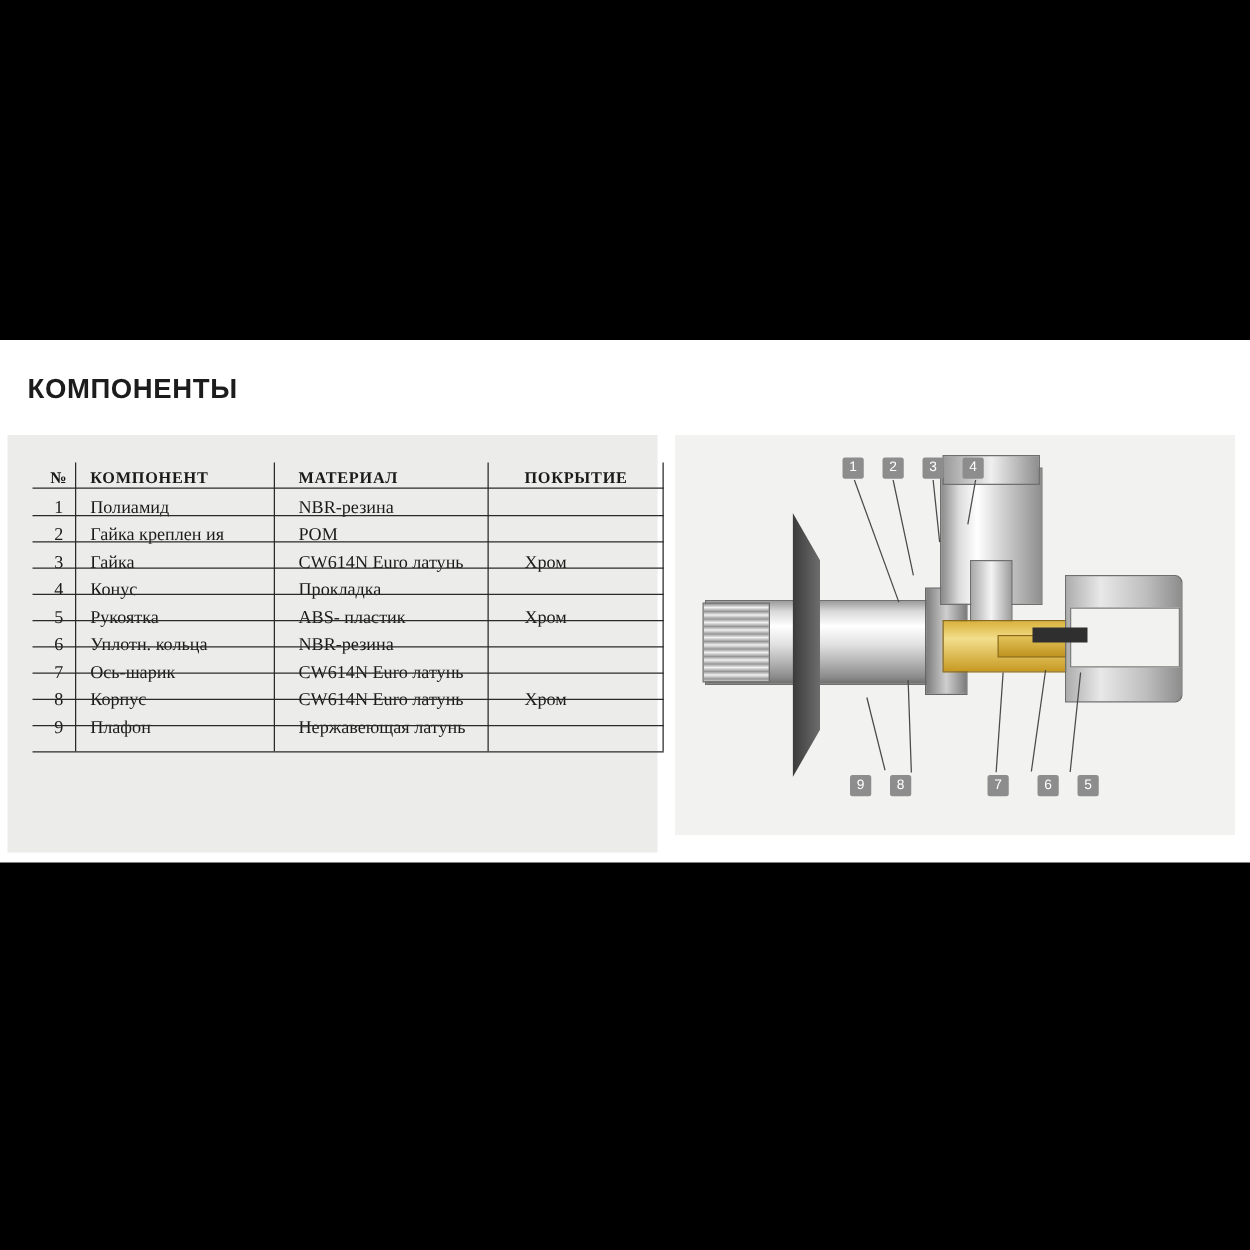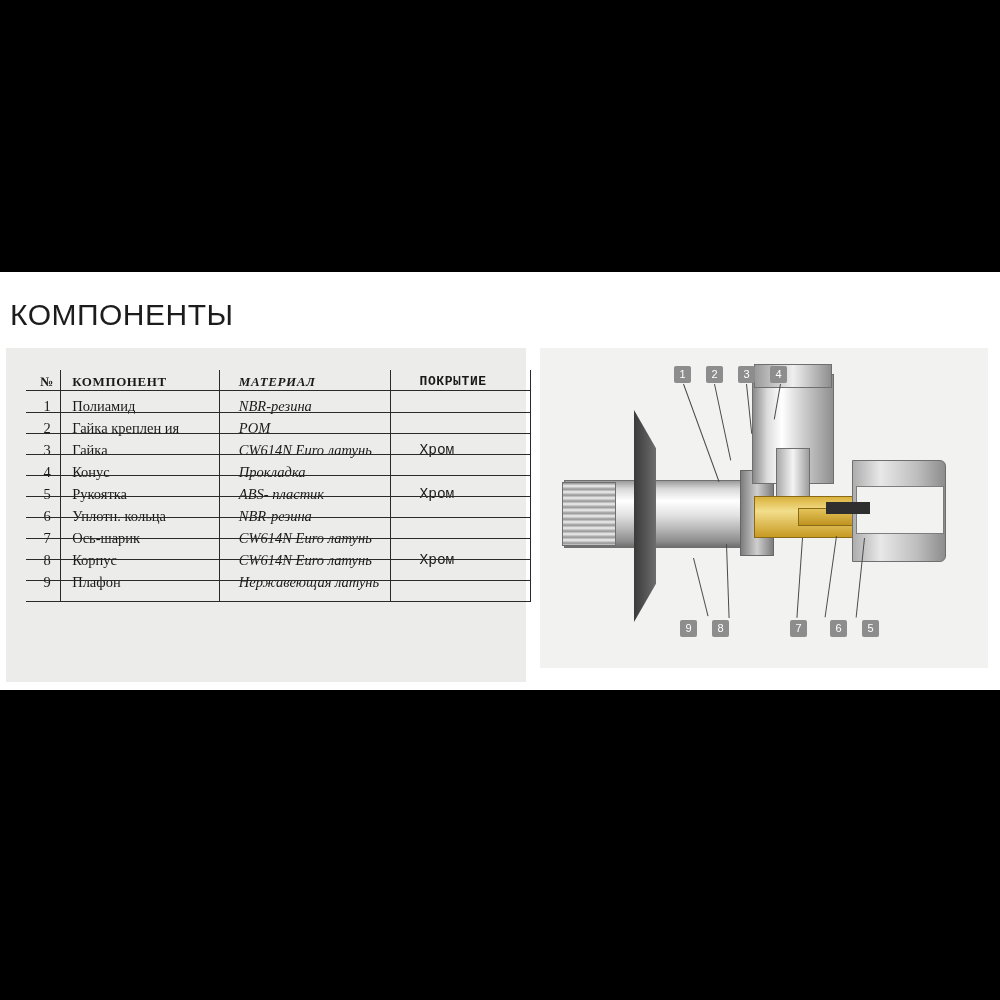--- a/index.html
+++ b/index.html
@@ -22,24 +22,24 @@
   .sheet {
     position: absolute;
     left: 0;
     top: 272px;
     width: 1000px;
     height: 418px;
     background: #ffffff;
   }
   .title {
     position: absolute;
-    left: 10px;
+    left: 22px;
     top: 26px;
-    font-size: 30px;
-    font-weight: normal;
+    font-size: 22px;
+    font-weight: bold;
     letter-spacing: 0.5px;
     color: #1c1c1c;
     font-family: "Liberation Sans", sans-serif;
   }
   
   .table-panel {
     position: absolute;
     left: 6px;
     top: 76px;
     width: 520px;
@@ -66,22 +66,22 @@
     white-space: nowrap;
   }
   table.components th {
     font-size: 13px;
     letter-spacing: 0.6px;
     font-weight: bold;
     padding-bottom: 4px;
   }
   .c-num { width: 34px; text-align: center !important; }
   .c-name { width: 158px; }
-  .c-mat { width: 172px; font-style: italic; }
-  .c-coat { width: 110px; font-family: Liberation Mono, monospace; }
+  .c-mat { width: 172px; }
+  .c-coat { width: 110px; }
   .hline {
     position: absolute;
     left: 20px;
     width: 505px;
     height: 1px;
     background: #2a2a2a;
   }
   .vline {
     position: absolute;
     top: 22px;

